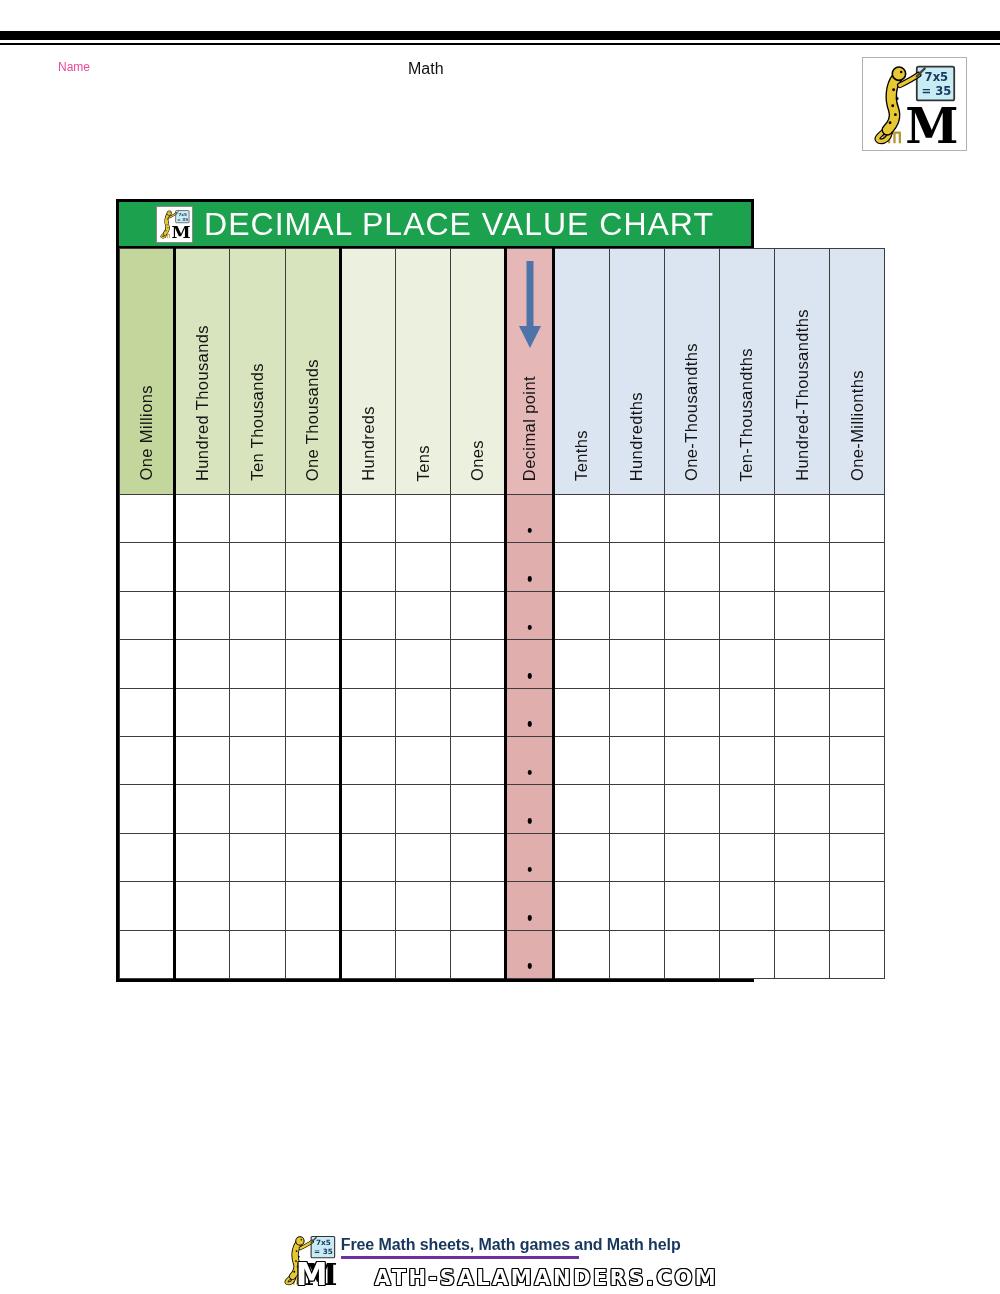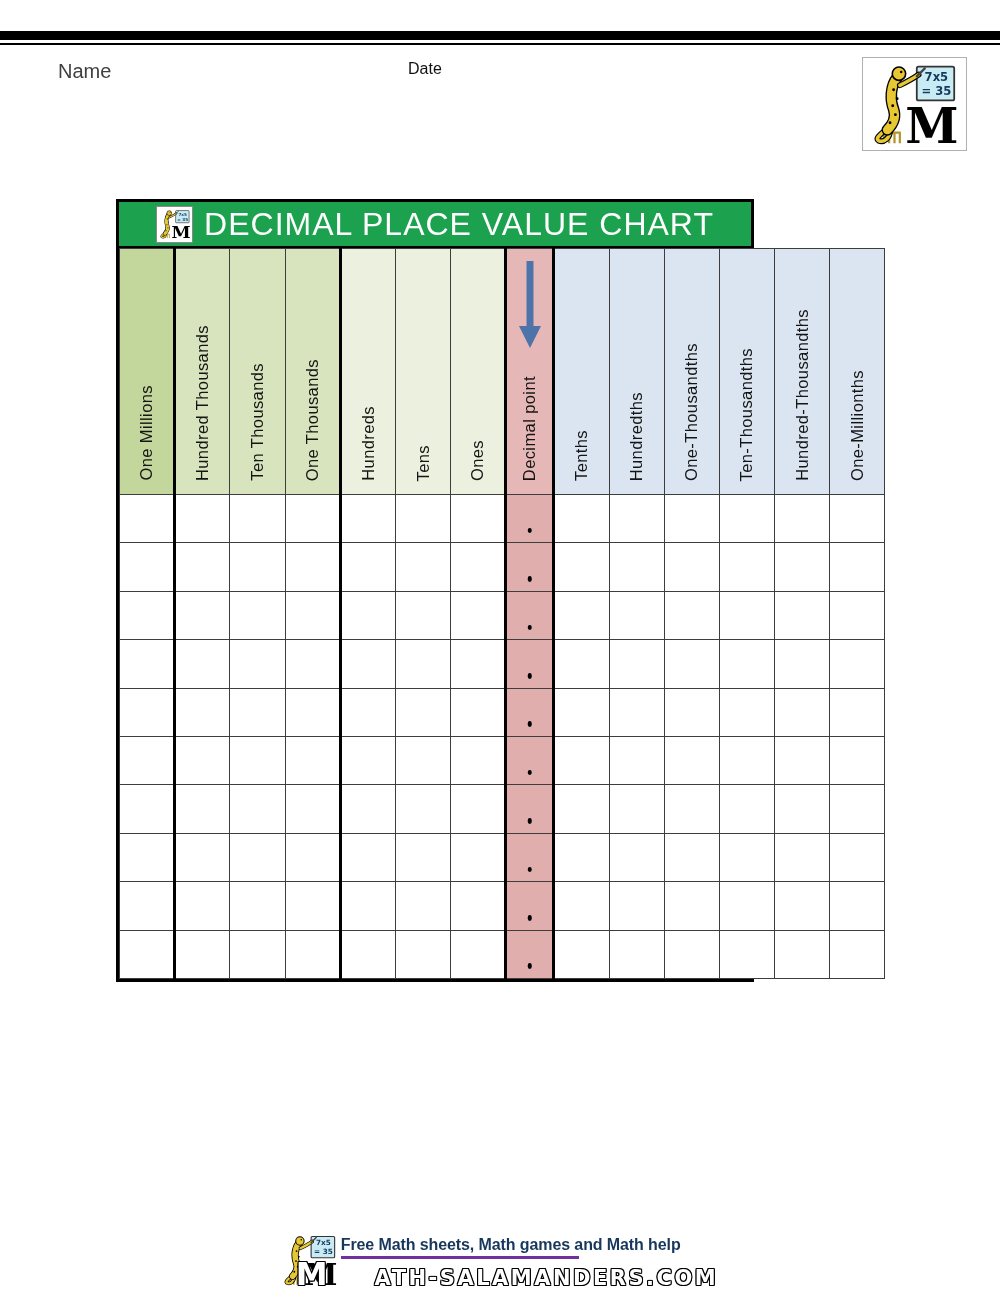--- a/index.html
+++ b/index.html
@@ -5,21 +5,21 @@
   html,body { margin:0; padding:0; background:#fff; }
   .page {
     position:relative; width:1000px; height:1294px; background:#ffffff;
     font-family:"Liberation Sans", sans-serif; overflow:hidden;
   }
   
   .top-rule { position:absolute; top:31px; left:0; right:0; }
   .rule-thick { height:9px; background:#000; }
   .rule-thin { height:2px; background:#000; margin-top:3px; }
 
-  .name-label { position:absolute; left:58px; top:60px; font-size:20px; color:#404040; }
+  .name-label { position:absolute; left:58px; top:60px; font-size:12px; color:#ec4899; }
   .date-label { position:absolute; left:408px; top:60px; font-size:16px; color:#111; }
 
   .corner-logo {
     position:absolute; left:862px; top:57px; width:103px; height:92px;
     background:#fff; border:1px solid #b0b0b0; display:flex; align-items:center; justify-content:center;
   }
   .corner-logo svg { width:90px; height:82px; }
 
   .title {
     position:absolute; top:98px; left:0; width:100%; margin:0;
@@ -125,21 +125,21 @@
 </svg>
 
 <div class="page">
 
   <div class="top-rule">
     <div class="rule-thick"></div>
     <div class="rule-thin"></div>
   </div>
 
   <span class="name-label">Name</span>
-  <span class="date-label">Date</span>
+  <span class="date-label">Math</span>
 
   <div class="corner-logo">
     <svg>
         <use href="#sala-logo" xlink:href="#sala-logo"></use>
       </svg>
   </div>
 
 
   <div class="chart-box">
     <div class="banner">

